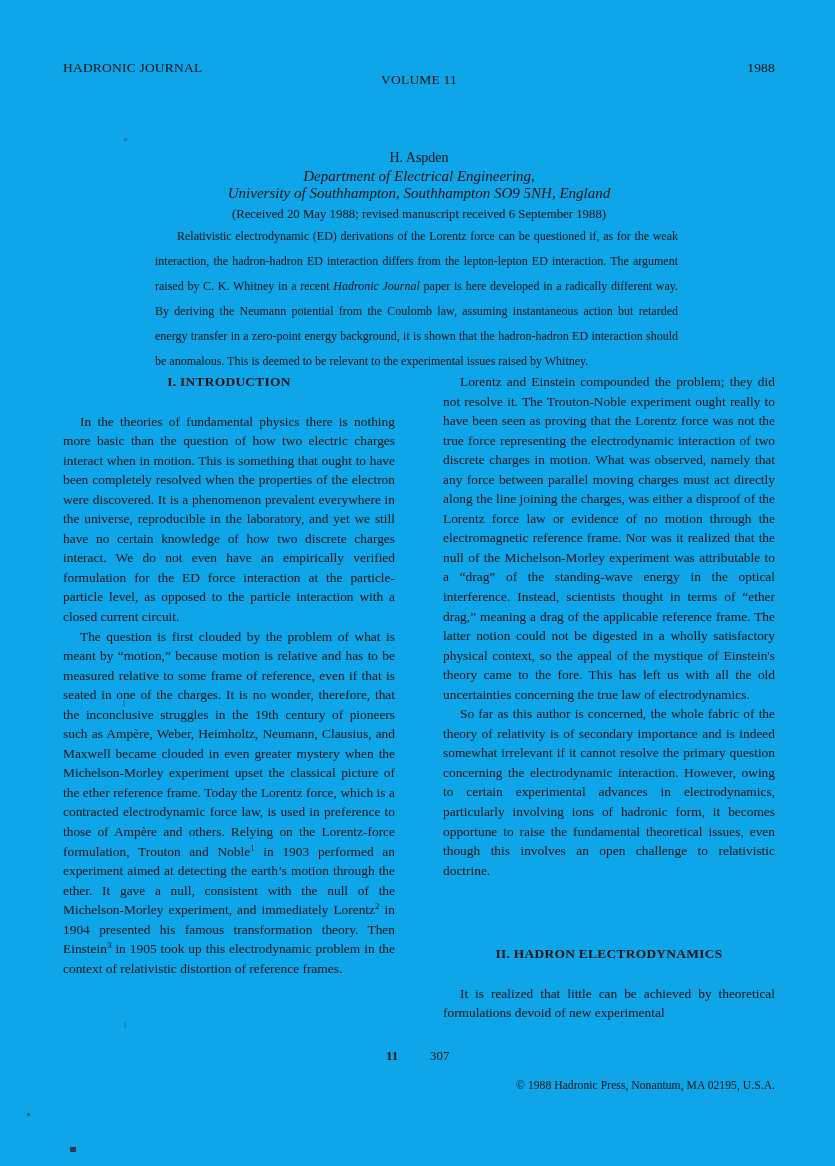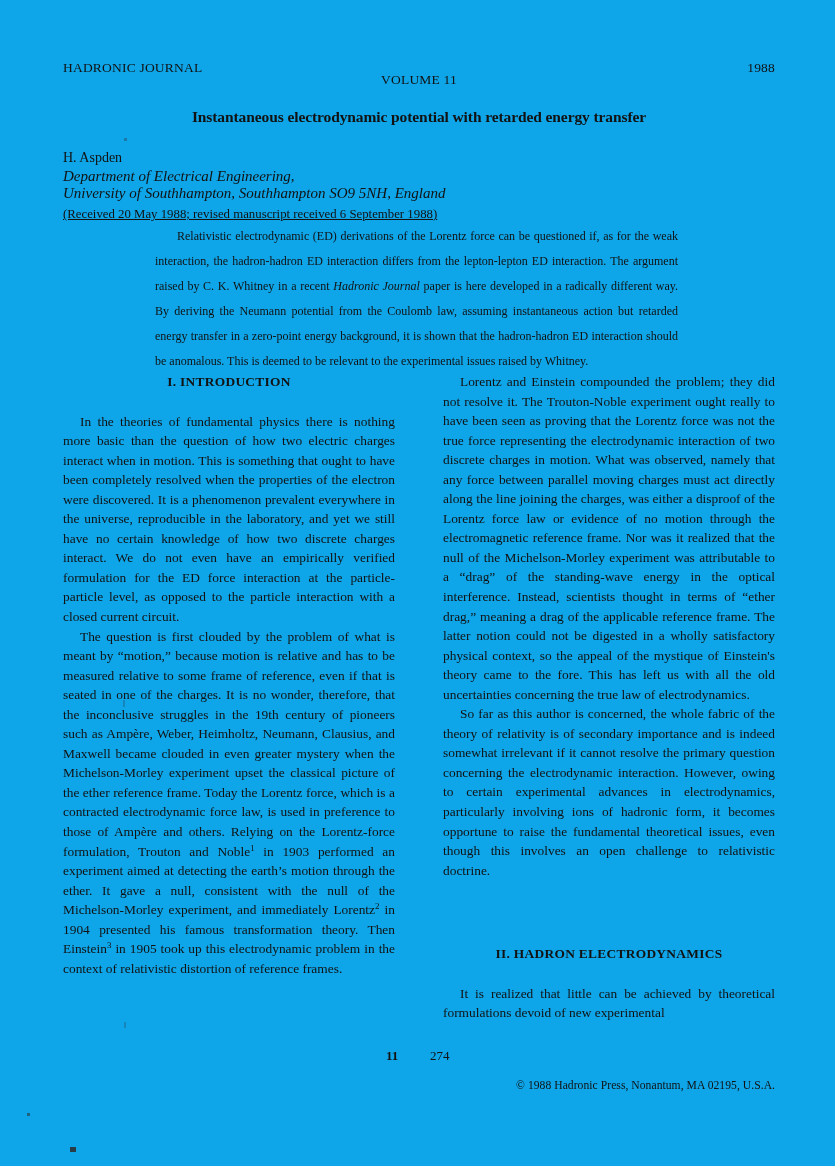--- a/index.html
+++ b/index.html
@@ -62,37 +62,36 @@
     font-weight: bold;
     letter-spacing: -0.1px;
   }
 
   
   .authorblock {
     position: absolute;
     top: 148px;
     left: 63px;
     width: 712px;
-    text-align: left;
+    text-align: center;
   }
   .author-name {
     font-size: 14px;
     line-height: 19px;
     margin-bottom: 1px;
   }
   .affil {
     font-size: 15px;
     font-style: italic;
     line-height: 17px;
   }
   .received {
     font-size: 12.8px;
     line-height: 20px;
     margin-top: 2px;
-    text-decoration: underline;
   }
 
   
   .abstract {
     position: absolute;
     top: 224px;
     left: 155px;
     width: 523px;
     font-size: 12px;
     line-height: 25px;
@@ -180,21 +179,20 @@
 <body>
 
 <div class="page">
 
   <div class="runhead">
     <span class="rh-left">HADRONIC JOURNAL</span>
     <span class="rh-center">VOLUME 11</span>
     <span class="rh-right">1988</span>
   </div>
 
-  <div class="title">Instantaneous electrodynamic potential with retarded energy transfer</div>
 
   <div class="authorblock">
     <div class="author-name">H. Aspden</div>
     <div class="affil">Department of Electrical Engineering,</div>
     <div class="affil">University of Southhampton, Southhampton SO9 5NH, England</div>
     <div class="received">(Received 20 May 1988; revised manuscript received 6 September 1988)</div>
   </div>
 
   <div class="abstract"><span>Relativistic electrodynamic (ED) derivations of the Lorentz force can be questioned if, as for the weak interaction, the hadron-hadron ED interaction differs from the lepton-lepton ED interaction. The argument raised by C. K. Whitney in a recent </span><i>Hadronic Journal</i><span> paper is here developed in a radically different way. By deriving the Neumann potential from the Coulomb law, assuming instantaneous action but retarded energy transfer in a zero-point energy background, it is shown that the hadron-hadron ED interaction should be anomalous. This is deemed to be relevant to the experimental issues raised by Whitney.</span></div>
 
@@ -206,21 +204,21 @@
 
   <div class="col col-right">
     <p>Lorentz and Einstein compounded the problem; they did not resolve it. The Trouton-Noble experiment ought really to have been seen as proving that the Lorentz force was not the true force representing the electrodynamic interaction of two discrete charges in motion. What was observed, namely that any force between parallel moving charges must act directly along the line joining the charges, was either a disproof of the Lorentz force law or evidence of no motion through the electromagnetic reference frame. Nor was it realized that the null of the Michelson-Morley experiment was attributable to a “drag” of the standing-wave energy in the optical interference. Instead, scientists thought in terms of “ether drag,” meaning a drag of the applicable reference frame. The latter notion could not be digested in a wholly satisfactory physical context, so the appeal of the mystique of Einstein's theory came to the fore. This has left us with all the old uncertainties concerning the true law of electrodynamics.</p>
     <p>So far as this author is concerned, the whole fabric of the theory of relativity is of secondary importance and is indeed somewhat irrelevant if it cannot resolve the primary question concerning the electrodynamic interaction. However, owing to certain experimental advances in electrodynamics, particularly involving ions of hadronic form, it becomes opportune to raise the fundamental theoretical issues, even though this involves an open challenge to relativistic doctrine.</p>
     <div class="sec-head spaced-top">II.   HADRON ELECTRODYNAMICS</div>
     <p>It is realized that little can be achieved by theoretical formulations devoid of new experimental</p>
   </div>
 
   <div class="folio">
     <span class="vol">11</span>
-    <span class="pgnum">274</span>
+    <span class="pgnum">307</span>
   </div>
   <div class="copyright">© 1988 Hadronic Press, Nonantum, MA 02195, U.S.A.</div>
 
   <div class="speck speck-a"></div>
   <div class="speck speck-b"></div>
   <div class="speck speck-c"></div>
   <div class="speck speck-d"></div>
   <div class="speck speck-e"></div>
 
 </div>

